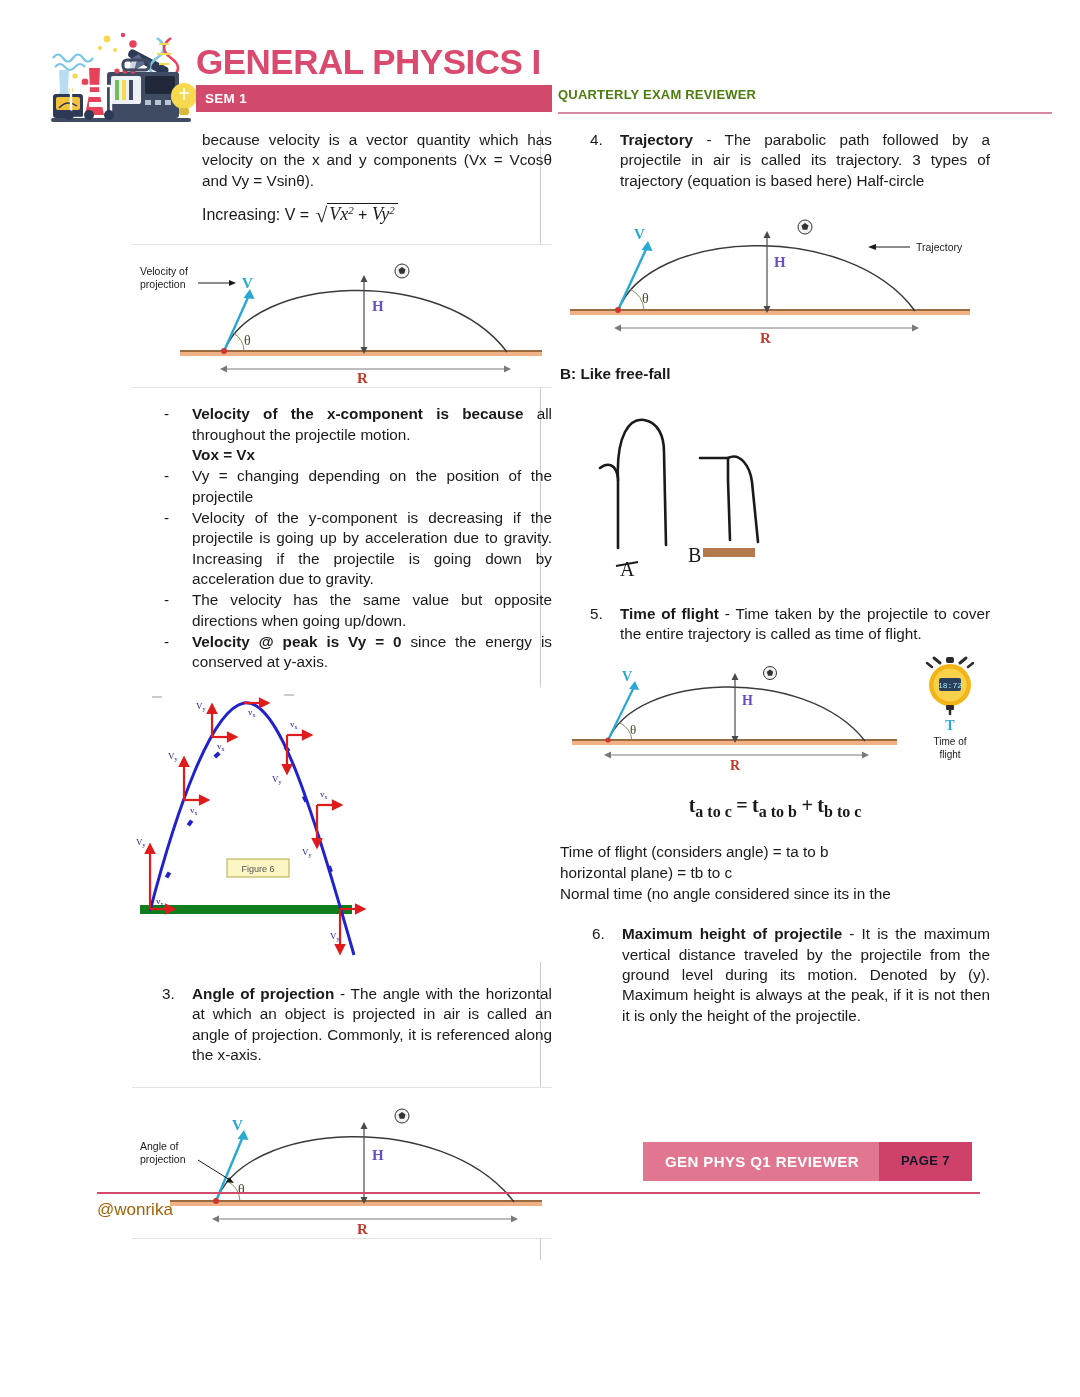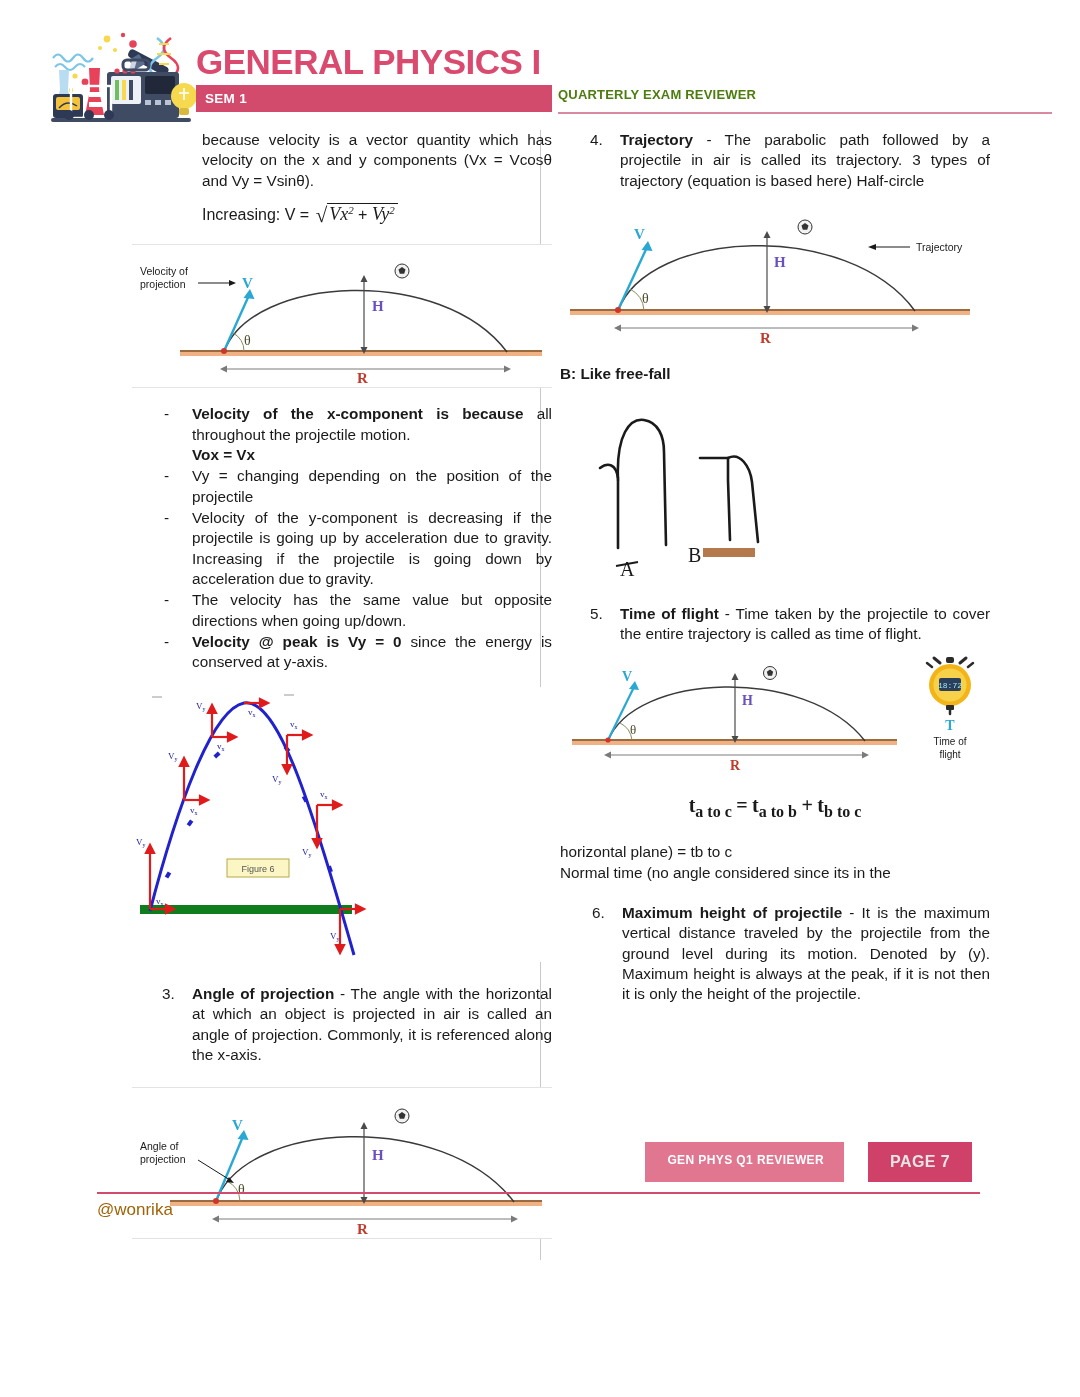--- a/index.html
+++ b/index.html
@@ -66,26 +66,26 @@
   b { font-weight: bold; }
 
   .plain-note { font-size: 15.3px; line-height: 1.38; margin: 0; }
 
   
   .diagram { position: relative; background: #ffffff; }
   .diag-sep { border-top: 1px solid #e3e3e3; border-bottom: 1px solid #e3e3e3; }
   .diagram svg { display: block; }
   .badge-row { position: absolute; right: 108px; top: 1142px; display: flex; }
   .badge-main {
-    background: #e0768f; color: #fff; font-size: 12px; font-weight: bold;
+    background: #e0768f; color: #fff; font-size: 15px; font-weight: bold;
     letter-spacing: 0.4px; padding: 11px 20px 11px 22px;
   }
   .badge-page {
-    background: #cf4168; color: #e5e5e5; font-size: 16px; font-weight: bold;
-    letter-spacing: 0.4px; padding: 11px 22px; margin-left: 24px;
+    background: #cf4168; color: #0f172a; font-size: 13px; font-weight: bold;
+    letter-spacing: 0.4px; padding: 11px 22px;
   }
   .footer-rule {
     position: absolute; left: 97px; top: 1192px; width: 883px; height: 1.6px;
     background: #d24a6c;
   }
   .handle {
     position: absolute; left: 97px; top: 1200px;
     font-size: 17px; color: #a16207;
   }
   .eq-center { text-align: center; margin-top: 16px; }
@@ -458,20 +458,21 @@
 
     <div class="eq-center">
       <span class="eqtxt"><span>t</span><sub>a to c</sub></span>
       <span class="eqtxt">=</span>
       <span class="eqtxt"><span>t</span><sub>a to b</sub></span>
       <span class="eqtxt">+</span>
       <span class="eqtxt"><span>t</span><sub>b to c</sub></span>
     </div>
 
     <div style="margin-top:20px;">
+      <p class="plain-note">Time of flight (considers angle) = ta to b</p>
       <p class="plain-note">horizontal plane) = tb to c</p>
       <p class="plain-note">Normal time (no angle considered since its in the</p>
     </div>
 
     <ol class="numlist" style="margin-top:20px;">
       <li class="numitem" style="padding-left:62px;">
         <span class="num" style="left:32px;">6.</span>
         <b>Maximum height of projectile</b><span> - It is the maximum  vertical distance traveled by the projectile from the ground level during its motion. Denoted by (y). Maximum height is always at the peak, if it is not then it is only the height of the projectile.</span>
       </li>
     </ol>

